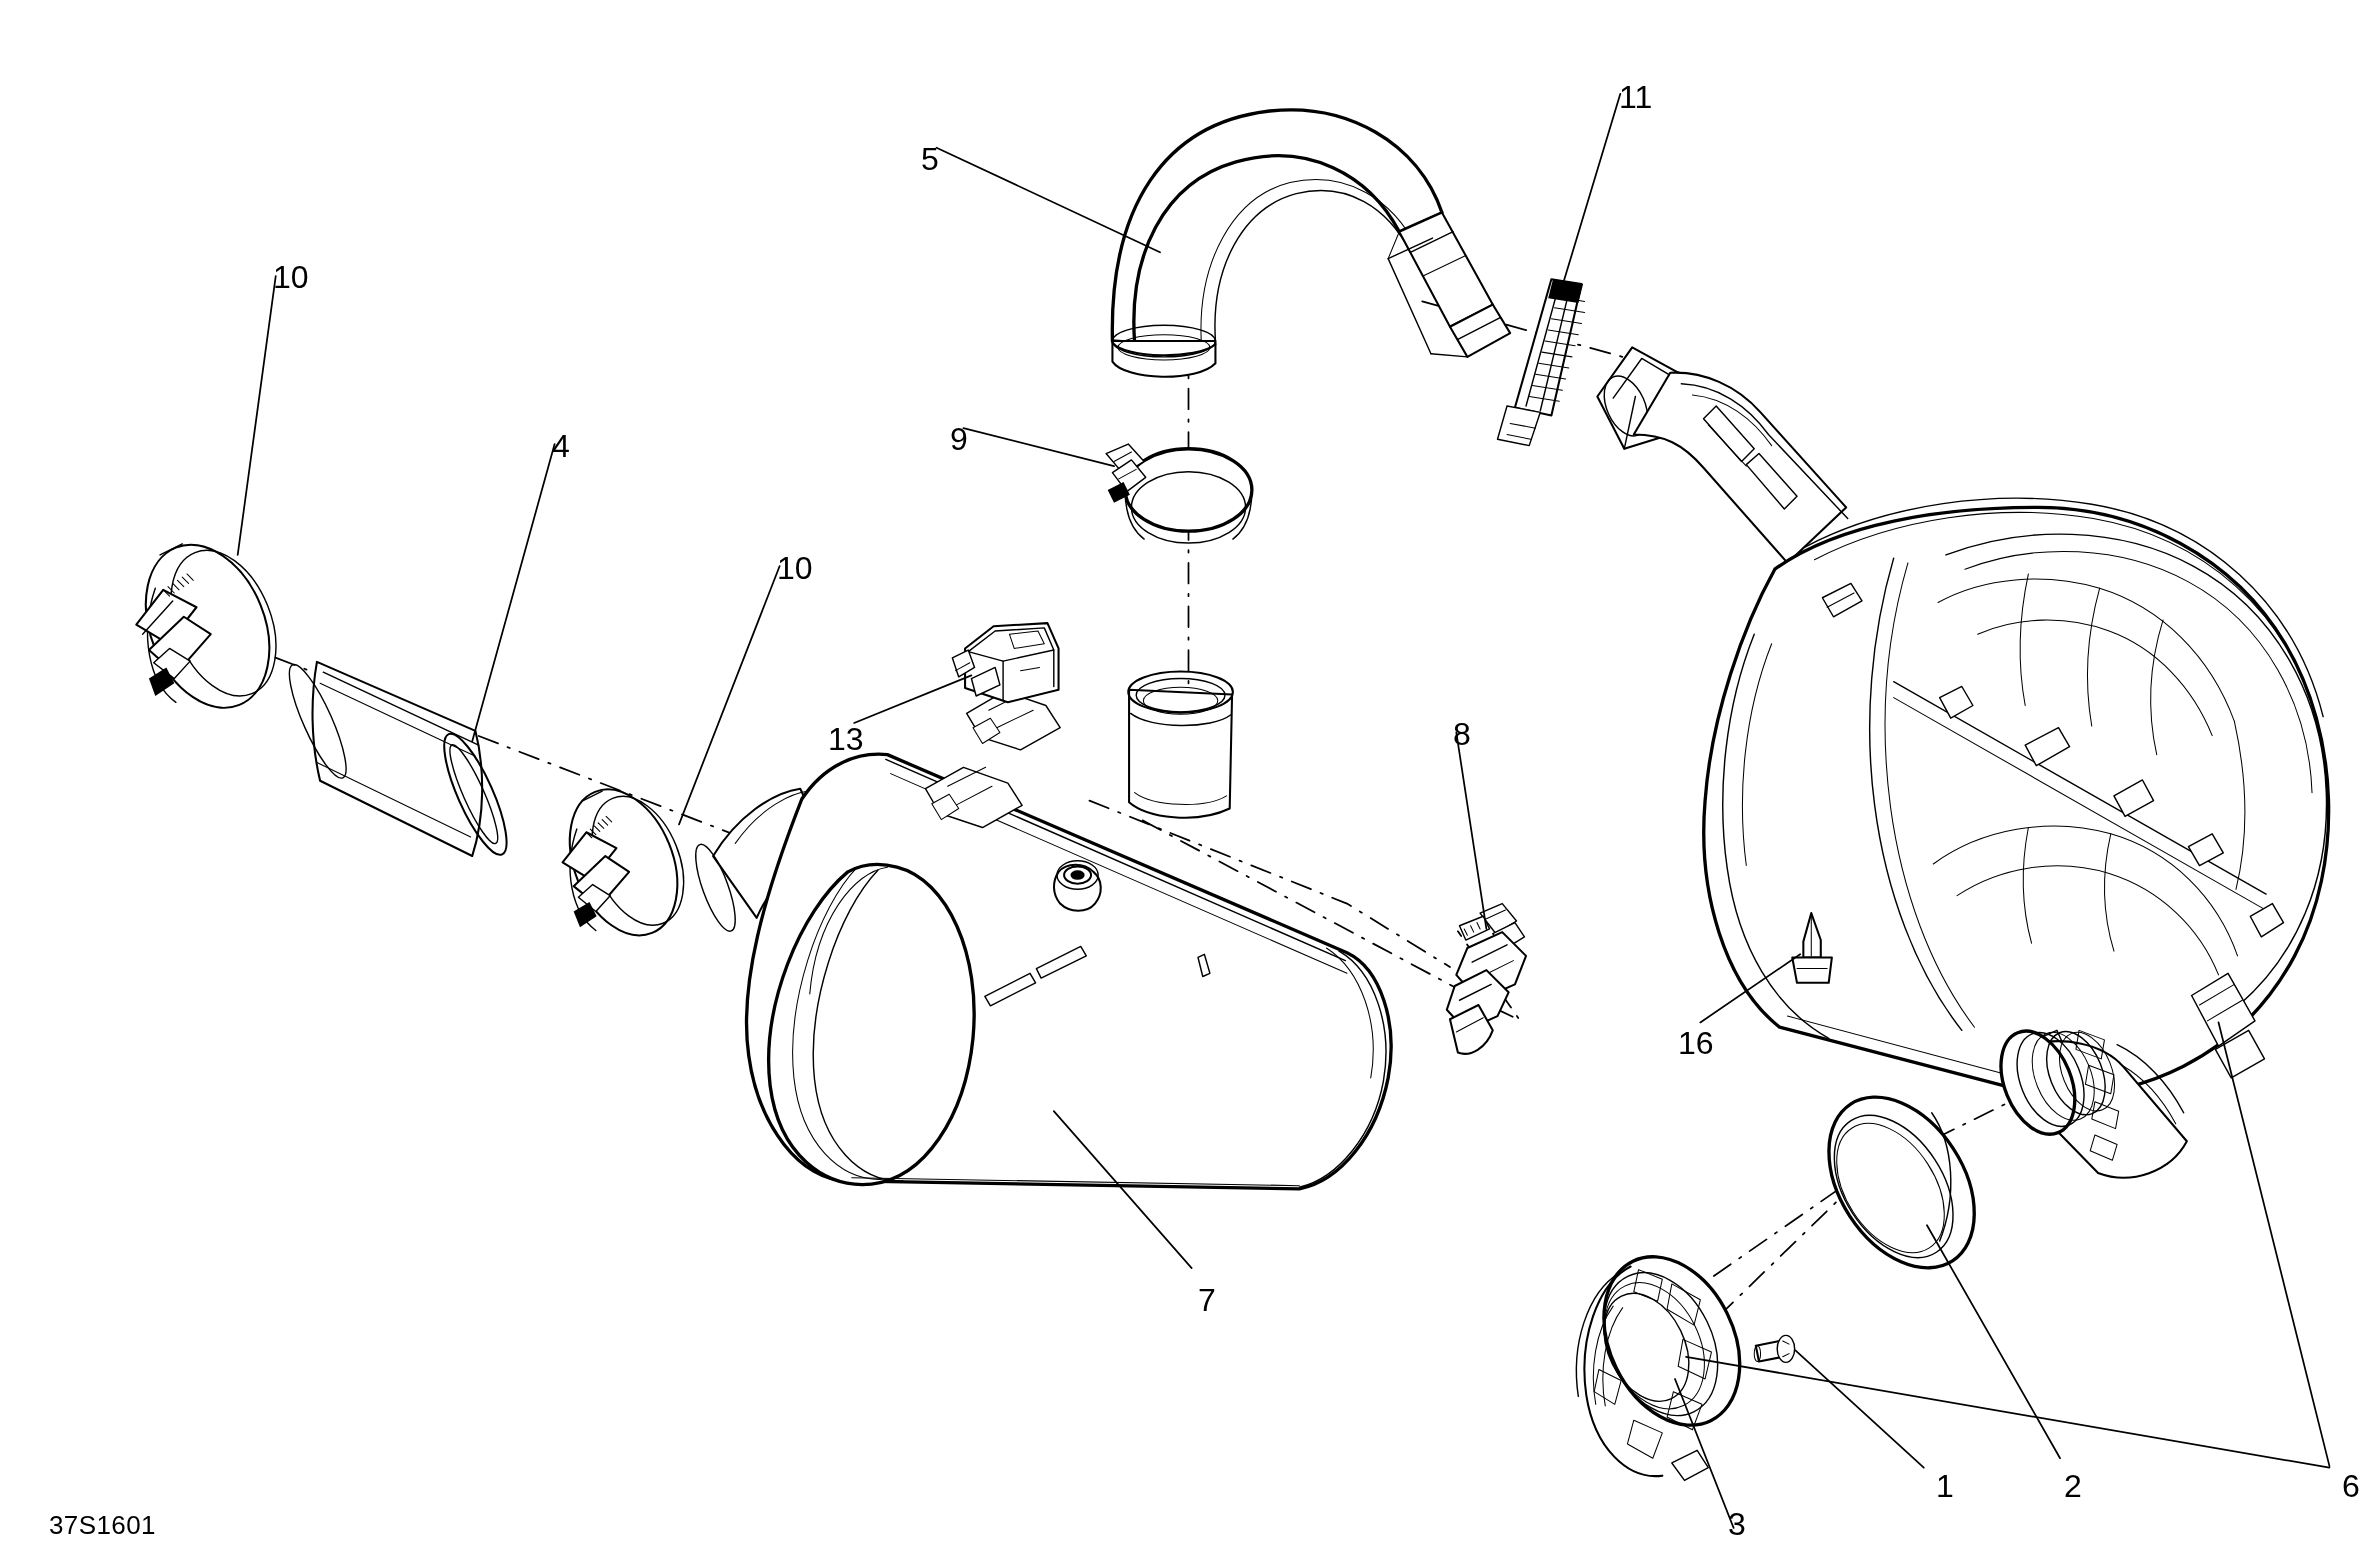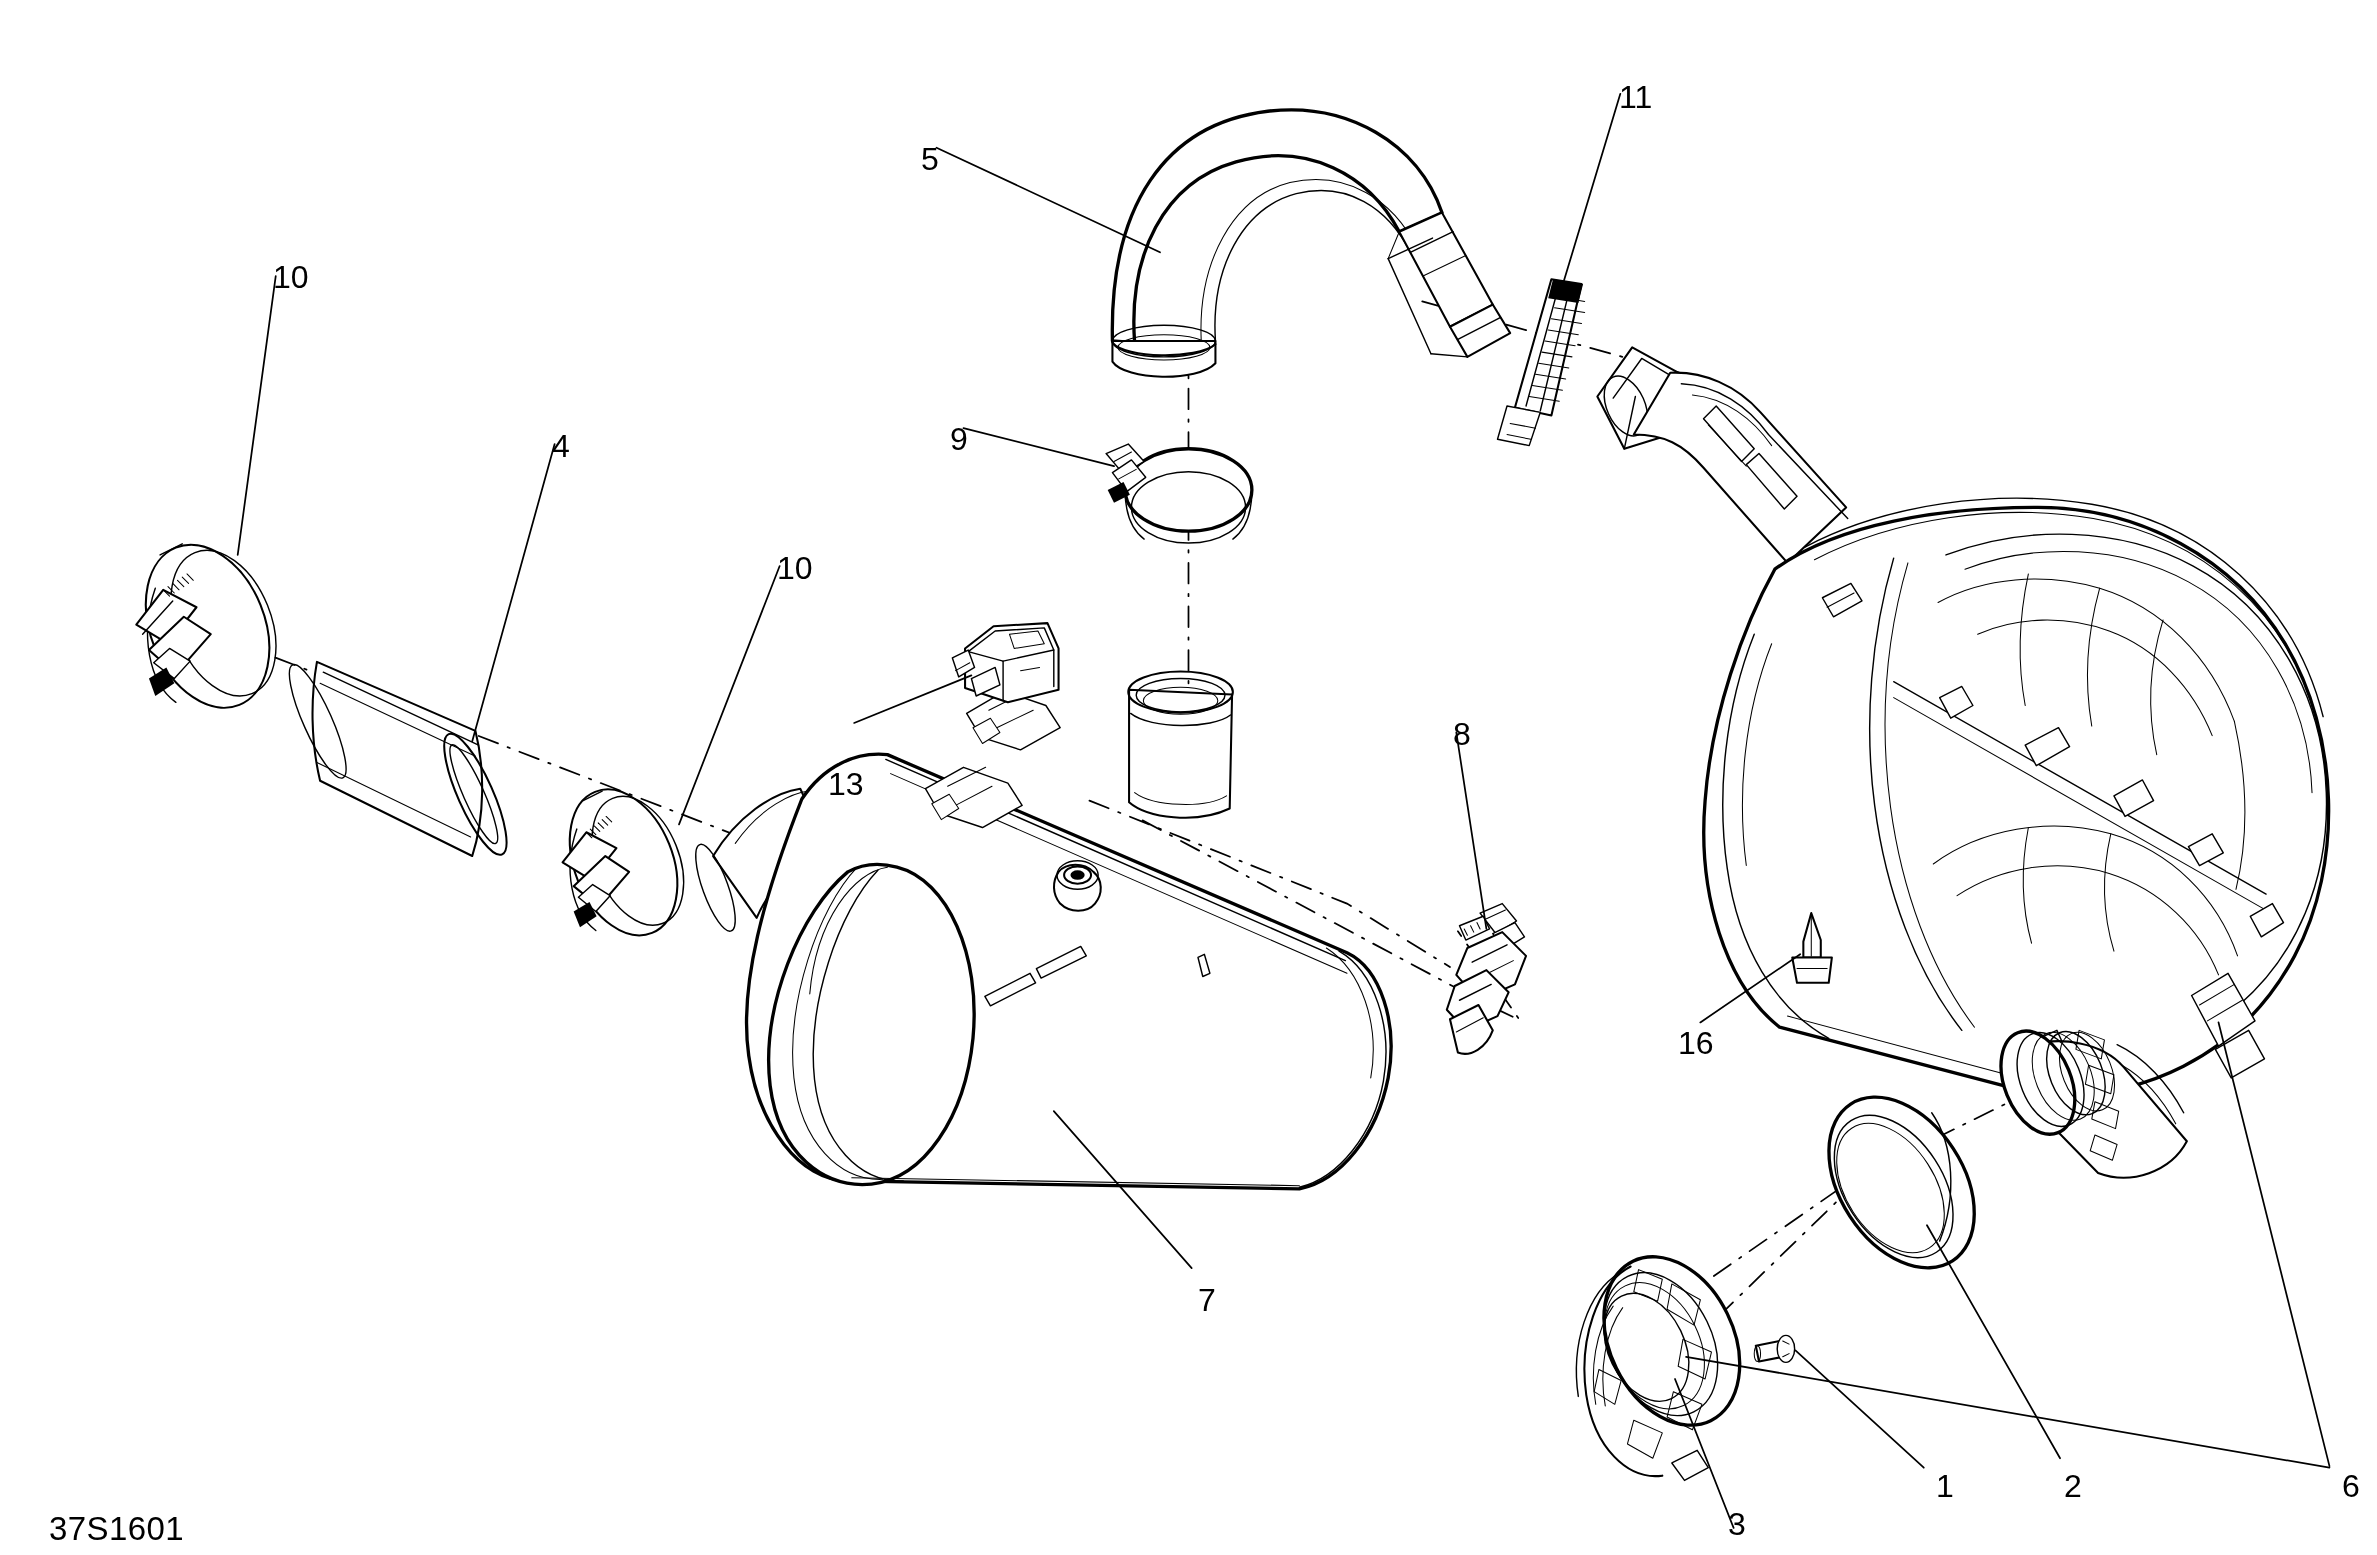--- a/index.html
+++ b/index.html
@@ -11,21 +11,21 @@
   .ln-thin{fill:none;stroke:#000;stroke-width:1.8;stroke-linecap:round;stroke-linejoin:round;}
   .ln-hair{fill:none;stroke:#000;stroke-width:1.3;stroke-linecap:round;stroke-linejoin:round;}
   .ln-hvy{fill:none;stroke:#000;stroke-width:4.2;stroke-linecap:round;stroke-linejoin:round;}
   .leader{fill:none;stroke:#000;stroke-width:2.2;stroke-linecap:round;}
   .axis{fill:none;stroke:#000;stroke-width:2.2;stroke-linecap:round;
         stroke-dasharray:26 13 3 13;}
   .wht{fill:#ffffff;}
   .blk{fill:#000000;}
   .callout{position:absolute;font-size:32px;color:#000;line-height:1;
            font-family:"Liberation Sans","DejaVu Sans",sans-serif;white-space:nowrap;text-align:right;}
-  .dwgcode{position:absolute;font-size:33px;color:#000;letter-spacing:0.4px;
+  .dwgcode{position:absolute;font-size:26px;color:#000;letter-spacing:0.4px;
            font-family:"Liberation Sans","DejaVu Sans",sans-serif;}
 </style>
 </head>
 <body>
 
 <div id="sheet">
 
   <svg class="layer" viewBox="0 0 3000 1963">
 
     <g>
@@ -516,18 +516,18 @@
   <div class="callout" style="left:552px;top:430px;">4</div>
   <div class="callout" style="left:921px;top:143px;">5</div>
   <div class="callout" style="left:2342px;top:1470px;">6</div>
   <div class="callout" style="left:1198px;top:1284px;">7</div>
   <div class="callout" style="left:1453px;top:718px;">8</div>
   <div class="callout" style="left:950px;top:423px;">9</div>
   <div class="callout" style="left:273px;top:261px;">10</div>
   <div class="callout" style="left:777px;top:552px;">10</div>
   <div class="callout" style="left:1619px;top:81px;">11</div>
   <div class="callout" style="left:1678px;top:1027px;">16</div>
-  <div class="callout" style="left:828px;top:723px;margin-top:45px;">13</div>
+  <div class="callout" style="left:828px;top:723px;">13</div>
 
   <div class="dwgcode" style="left:49px;top:1510px;">37S1601</div>
 
 </div>
 
 
 </body></html>

